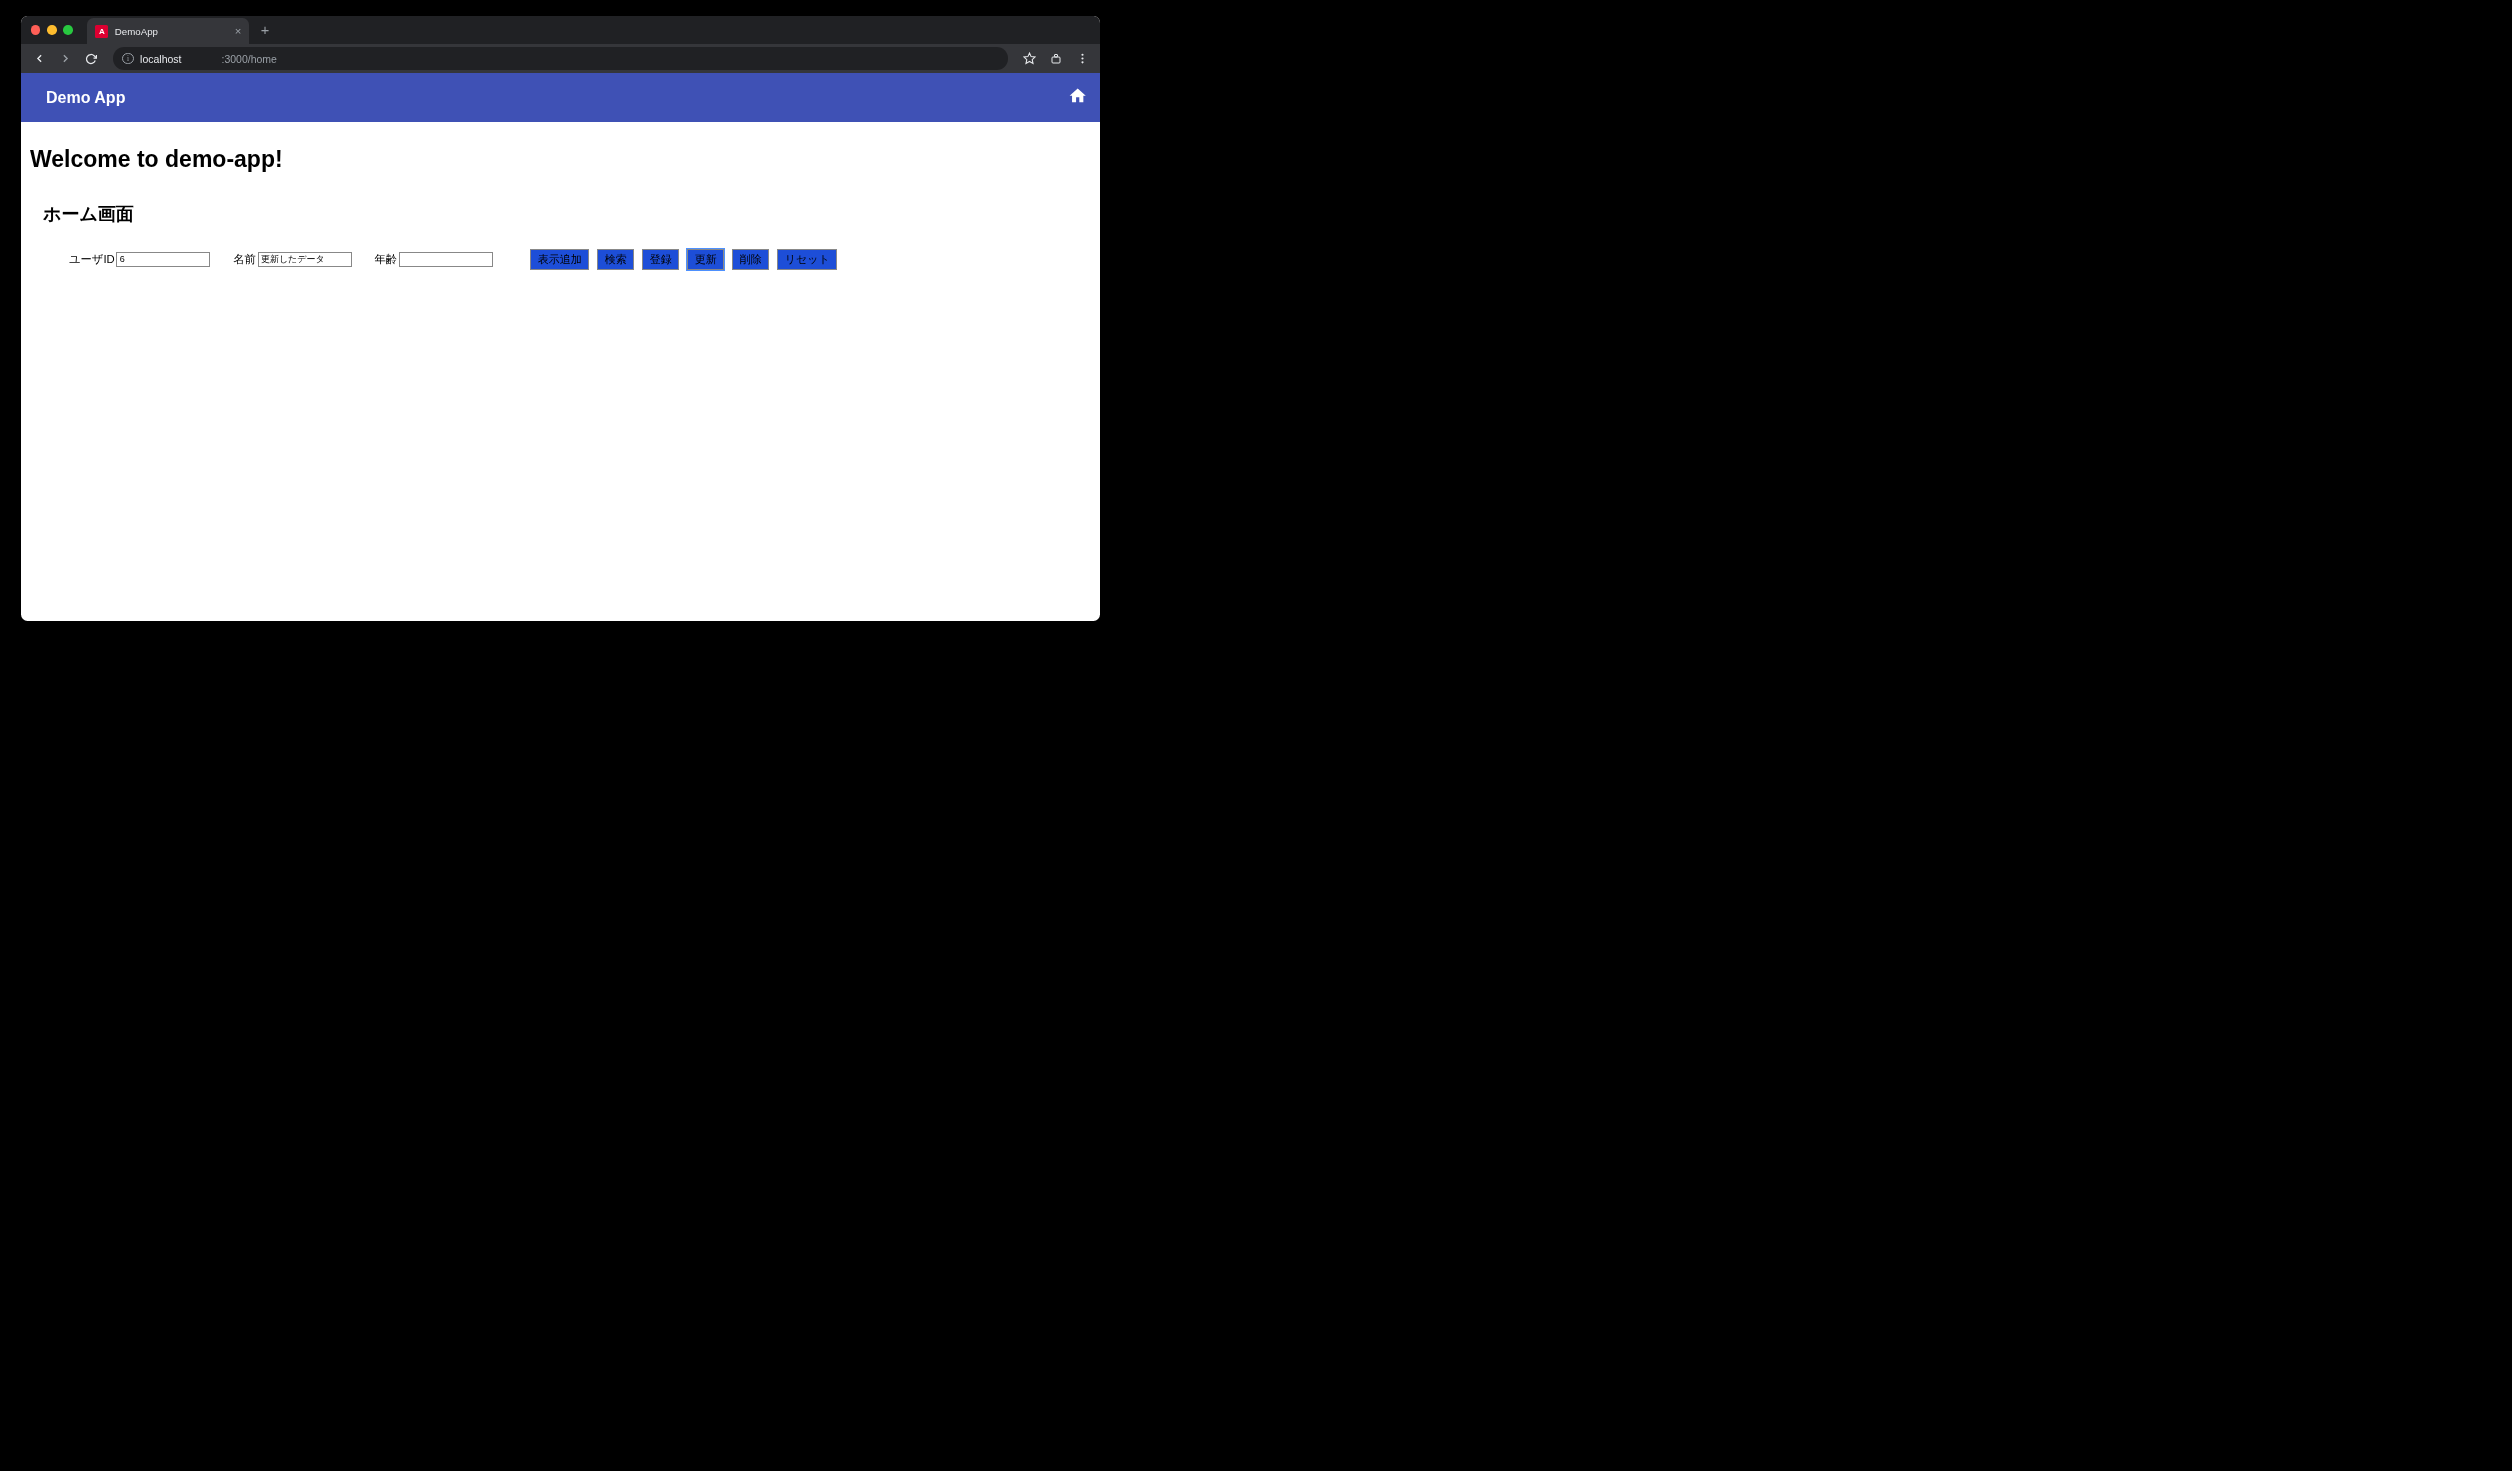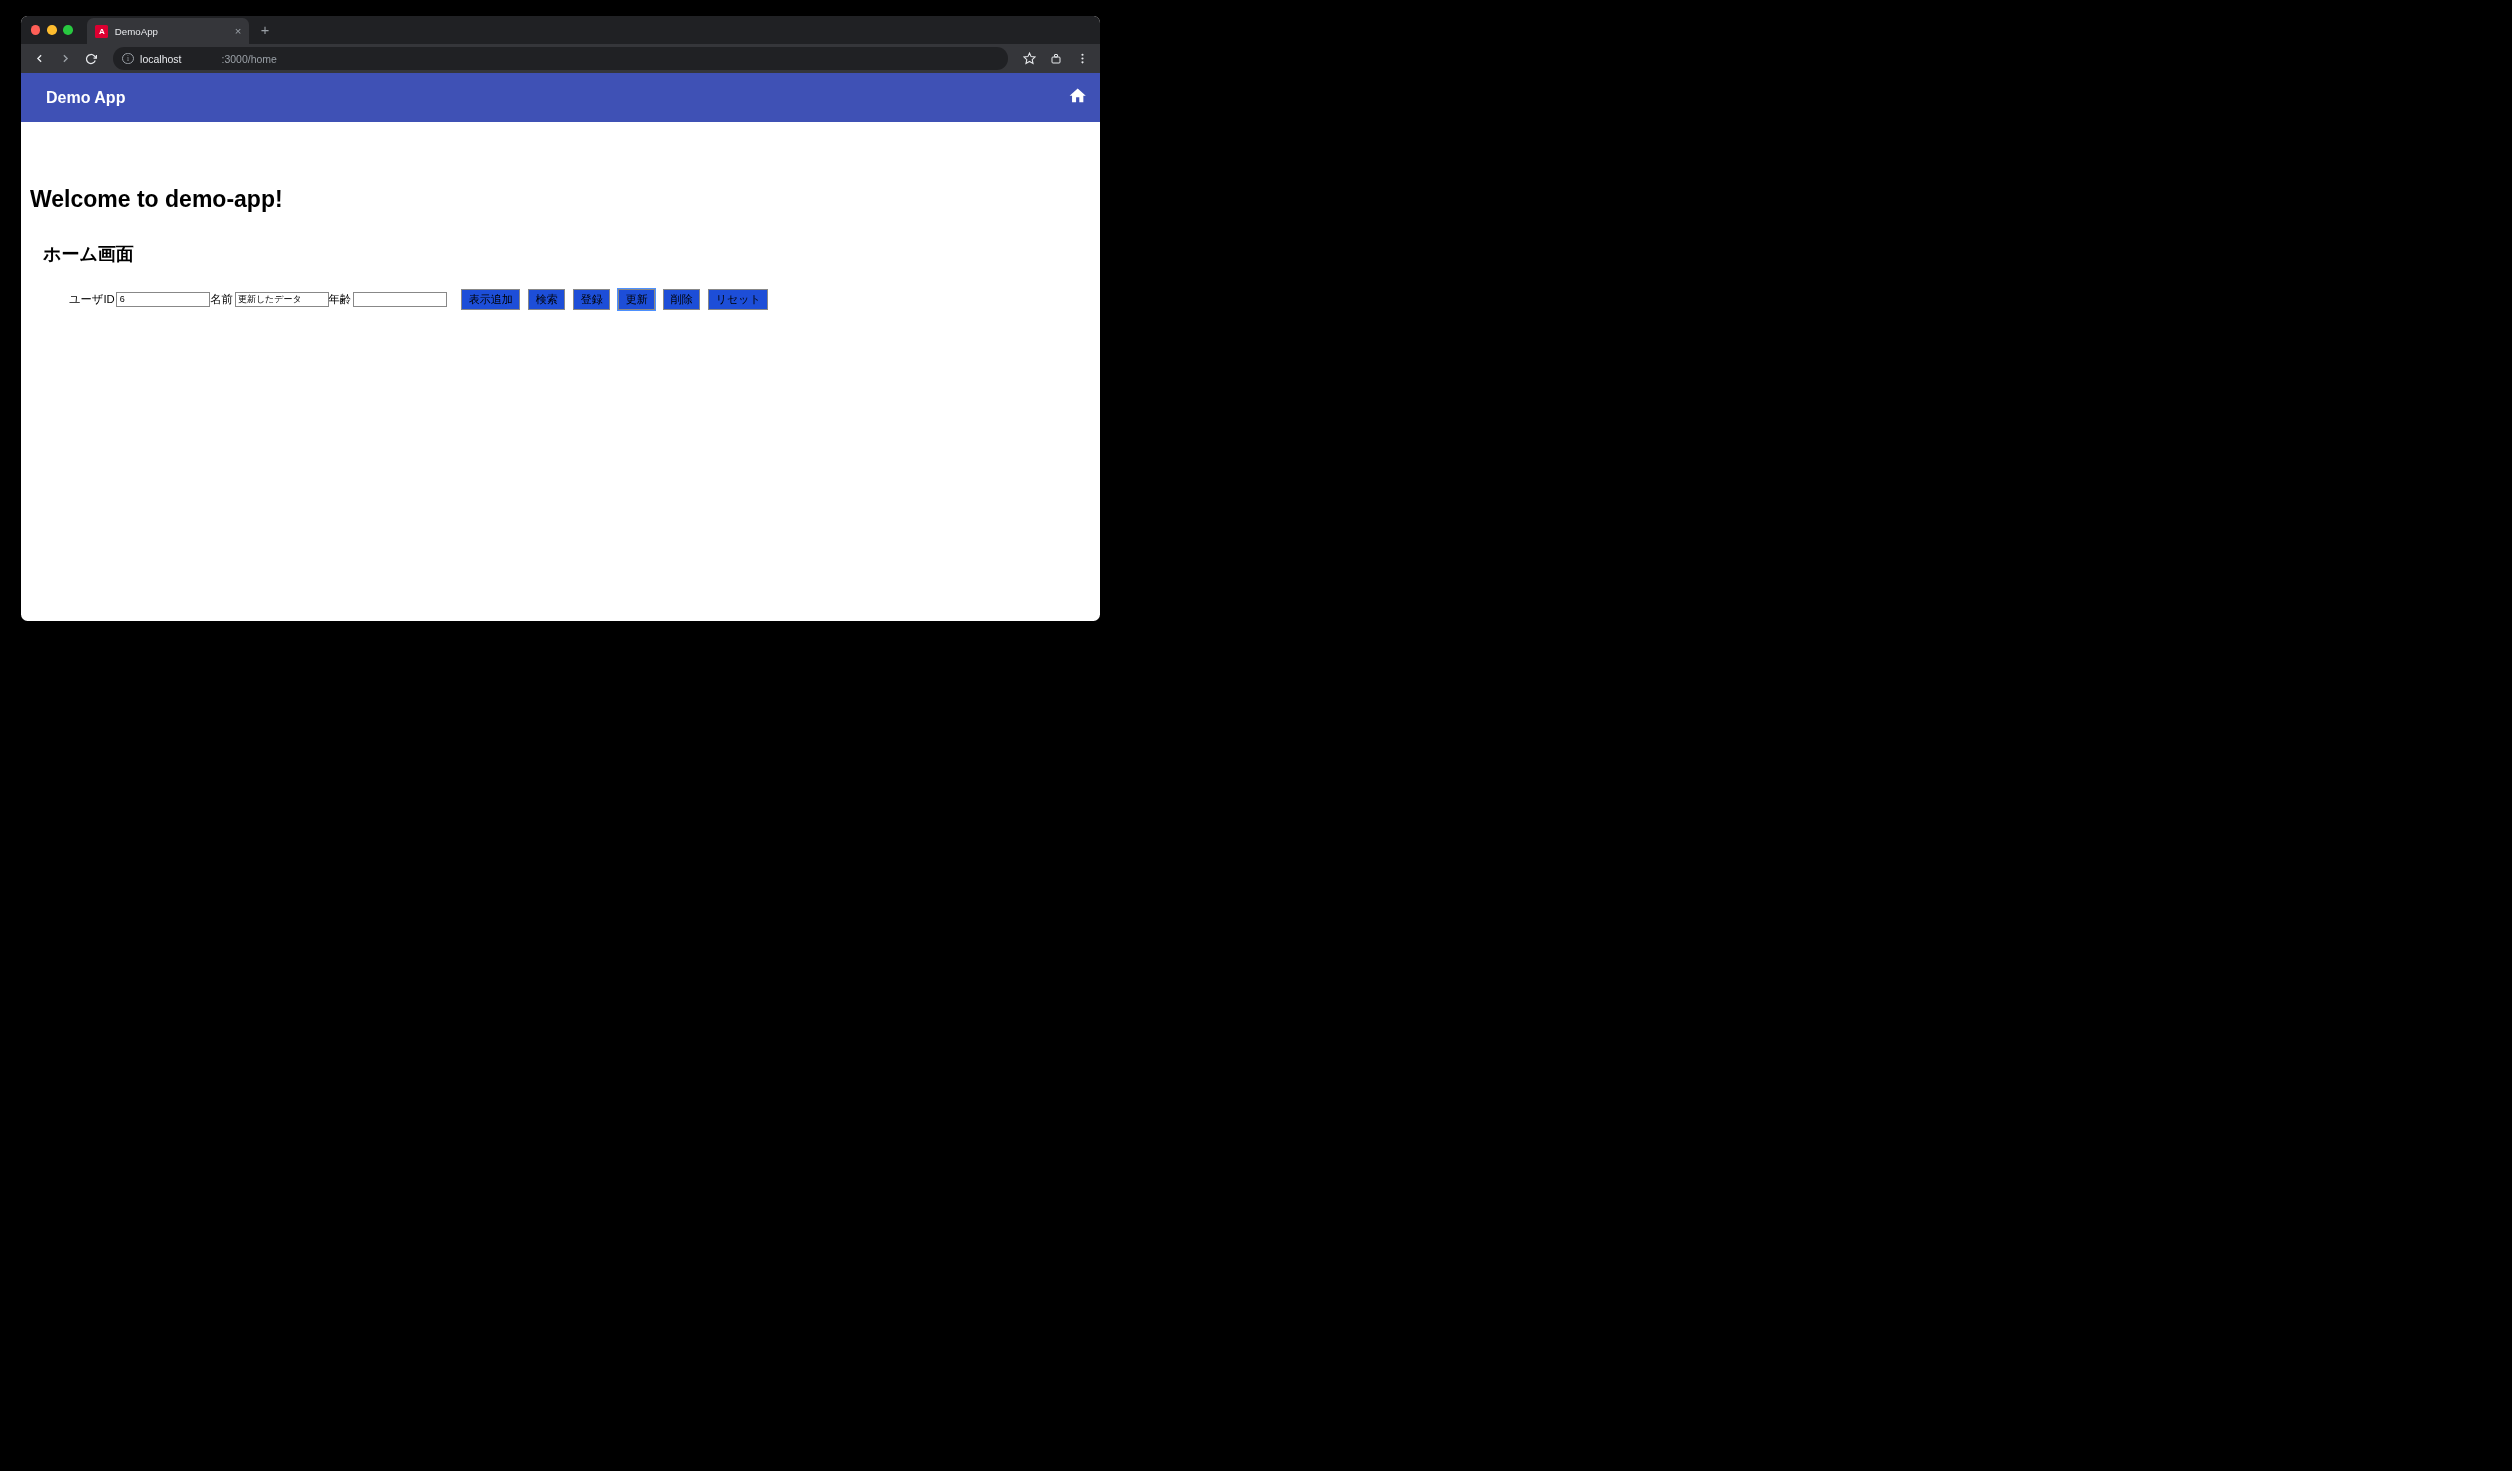--- a/index.html
+++ b/index.html
@@ -109,31 +109,31 @@
       height: 49px;
       background: #3f51b5;
       display: flex;
       align-items: center;
       padding: 0 13px;
       color: #fff;
     }
     .app-title { font-size: 16px; font-weight: 600; margin-left: 12px; }
     .home-icon-btn { margin-left: auto; cursor: pointer; }
     .home-icon-svg { width: 19.4px; height: 19.4px; fill: #fff; }
-    .content { padding: 9px; margin-top: 40px; }
+    .content { padding: 9px; }
     .welcome { font-size: 23px; font-weight: 700; padding: 14.6px 0 0 0; margin-left: 0; }
     .section-title {
       font-size: 18px; font-weight: 700;
       padding: 29px 0 0 13px;
     }
     .form-row {
       display: flex;
       align-items: center;
       padding: 23px 0 0 39px;
-      gap: 0;
+      gap: 23px;
       font-size: 11.3px;
     }
     .field { display: flex; align-items: center; gap: 1.6px; }
     .field label { font-size: 11.3px; }
     .field input {
       border: 0.8px solid #888;
       height: 14.6px;
       font-size: 9px;
       padding: 0 2.4px;
       width: 94px;

